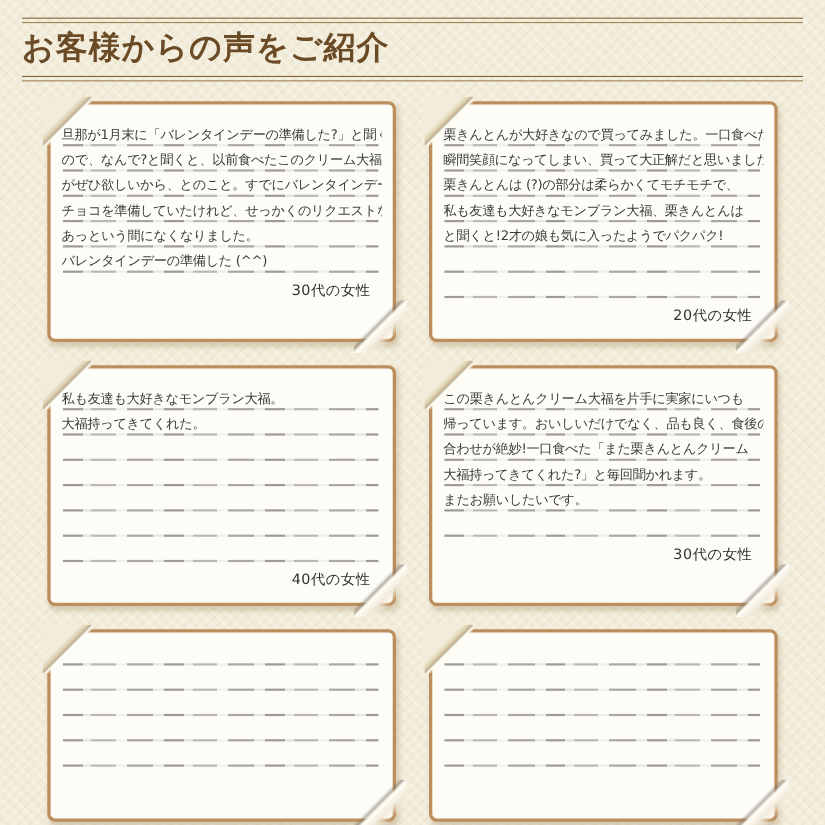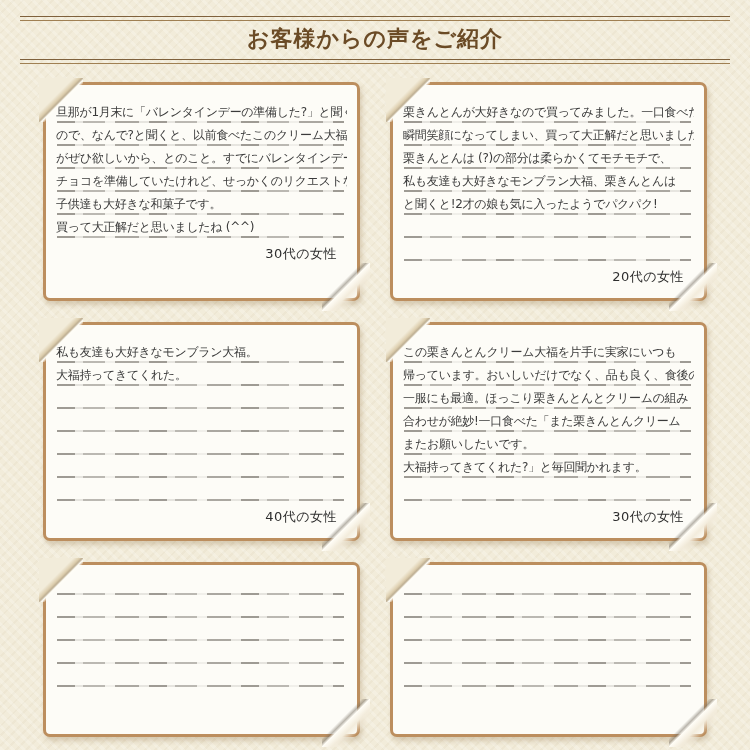--- a/index.html
+++ b/index.html
@@ -19,22 +19,22 @@
     overflow:hidden;
     color:#3b3b3b;
   }
   .header{ margin:16px 20px 0; }
   .hrule{
     height:5px;
     border-top:1.5px solid #7f613c;
     border-bottom:1.5px solid #a08053;
   }
   .title{
-    text-align:center;
-    font-size:22px;
+    text-align:left;
+    font-size:29px;
     font-weight:bold;
     color:var(--accent-brown);
     letter-spacing:1px;
     padding:3px 0 5px;
   }
   .grid{
     display:flex;
     flex-wrap:wrap;
     justify-content:space-between;
     align-content:flex-start;
@@ -108,22 +108,22 @@
 
 <div class="grid">
 
   <div class="card tall">
     <div class="fold tl"></div>
     <div class="inner">
       <div class="tline">旦那が1月末に「バレンタインデーの準備した?」と聞く</div>
       <div class="tline">ので、なんで?と聞くと、以前食べたこのクリーム大福</div>
       <div class="tline">がぜひ欲しいから、とのこと。すでにバレンタインデーは</div>
       <div class="tline">チョコを準備していたけれど、せっかくのリクエストなので</div>
-      <div class="tline">子供達も大好きな和菓子です。</div>
-      <div class="tline">買って大正解だと思いましたね (^^)</div>
+      <div class="tline">あっという間になくなりました。</div>
+      <div class="tline">バレンタインデーの準備した (^^)</div>
       <div class="attribution">30代の女性</div>
     </div>
     <div class="fold br"></div>
   </div>
 
   <div class="card tall">
     <div class="fold tl"></div>
     <div class="inner">
       <div class="tline">栗きんとんが大好きなので買ってみました。一口食べた</div>
       <div class="tline">瞬間笑顔になってしまい、買って大正解だと思いましたね!</div>
@@ -150,24 +150,23 @@
       <div class="attribution">40代の女性</div>
     </div>
     <div class="fold br"></div>
   </div>
 
   <div class="card tall">
     <div class="fold tl"></div>
     <div class="inner">
       <div class="tline">この栗きんとんクリーム大福を片手に実家にいつも</div>
       <div class="tline">帰っています。おいしいだけでなく、品も良く、食後の</div>
-      <div class="tline">一服にも最適。ほっこり栗きんとんとクリームの組み</div>
       <div class="tline">合わせが絶妙!一口食べた「また栗きんとんクリーム</div>
+      <div class="tline">大福持ってきてくれた?」と毎回聞かれます。</div>
       <div class="tline">またお願いしたいです。</div>
-      <div class="tline">大福持ってきてくれた?」と毎回聞かれます。</div>
       <div class="tline"></div>
       <div class="attribution">30代の女性</div>
     </div>
     <div class="fold br"></div>
   </div>
 
   <div class="card short">
     <div class="fold tl"></div>
     <div class="inner">
       <div class="tline"></div>

